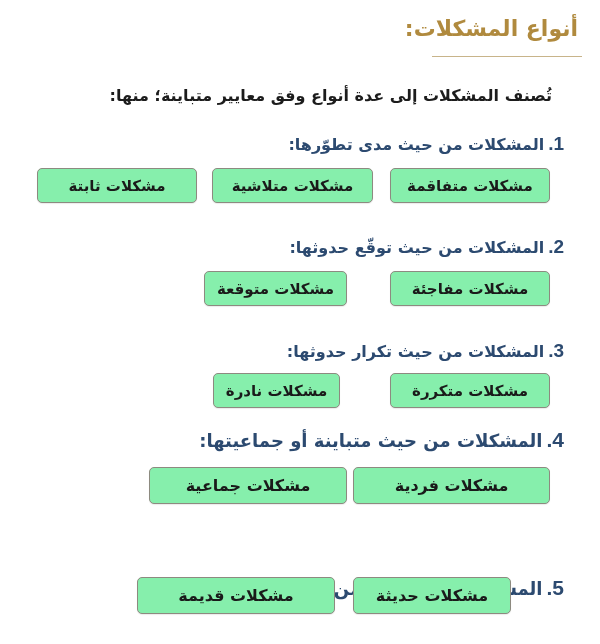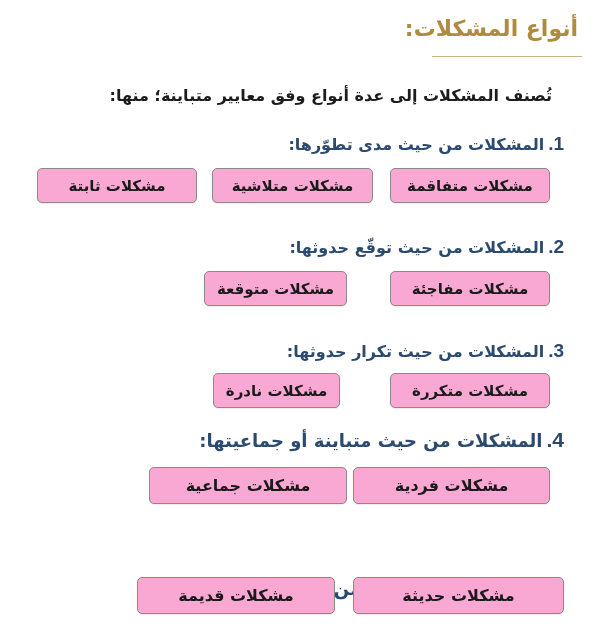--- a/index.html
+++ b/index.html
@@ -51,21 +51,21 @@
     .heading .num {
       font-family: "Liberation Sans", sans-serif;
       font-size: 19px;
       margin-left: 4px;
       color: #2c4a70;
     }
     .heading.big { font-size: 18px; }
     .heading.big .num { font-size: 21px; }
     .btn {
       box-sizing: border-box;
-      background: #f9a8d4;
+      background: #86efac;
       border: 1px solid #8d8a80;
       border-radius: 5px;
       display: flex;
       align-items: center;
       justify-content: center;
       font-size: 15px;
       font-weight: bold;
       color: #1a1a1a;
       direction: rtl;
       white-space: nowrap;
@@ -103,14 +103,14 @@
 
 <div class="abs heading big" style="top:428px;">
   <span class="num">4.</span><span>المشكلات من حيث متباينة أو جماعيتها:</span>
 </div>
 <div class="abs btn lg" style="left:353px; top:467px; width:197px; height:37px;">مشكلات فردية</div>
 <div class="abs btn lg" style="left:149px; top:467px; width:198px; height:37px;">مشكلات جماعية</div>
 
 <div class="abs heading big" style="top:538px;margin-top:38px;">
   <span class="num">5.</span><span>المشكلات من حيث زمن حدوثها:</span>
 </div>
-<div class="abs btn lg" style="left:353px; top:577px; width:211px; height:37px;">مشكلات حديثة</div>
+<div class="abs btn lg" style="left:353px; top:577px; width:158px; height:37px;">مشكلات حديثة</div>
 <div class="abs btn lg" style="left:137px; top:577px; width:198px; height:37px;">مشكلات قديمة</div>
 
 </body></html>

